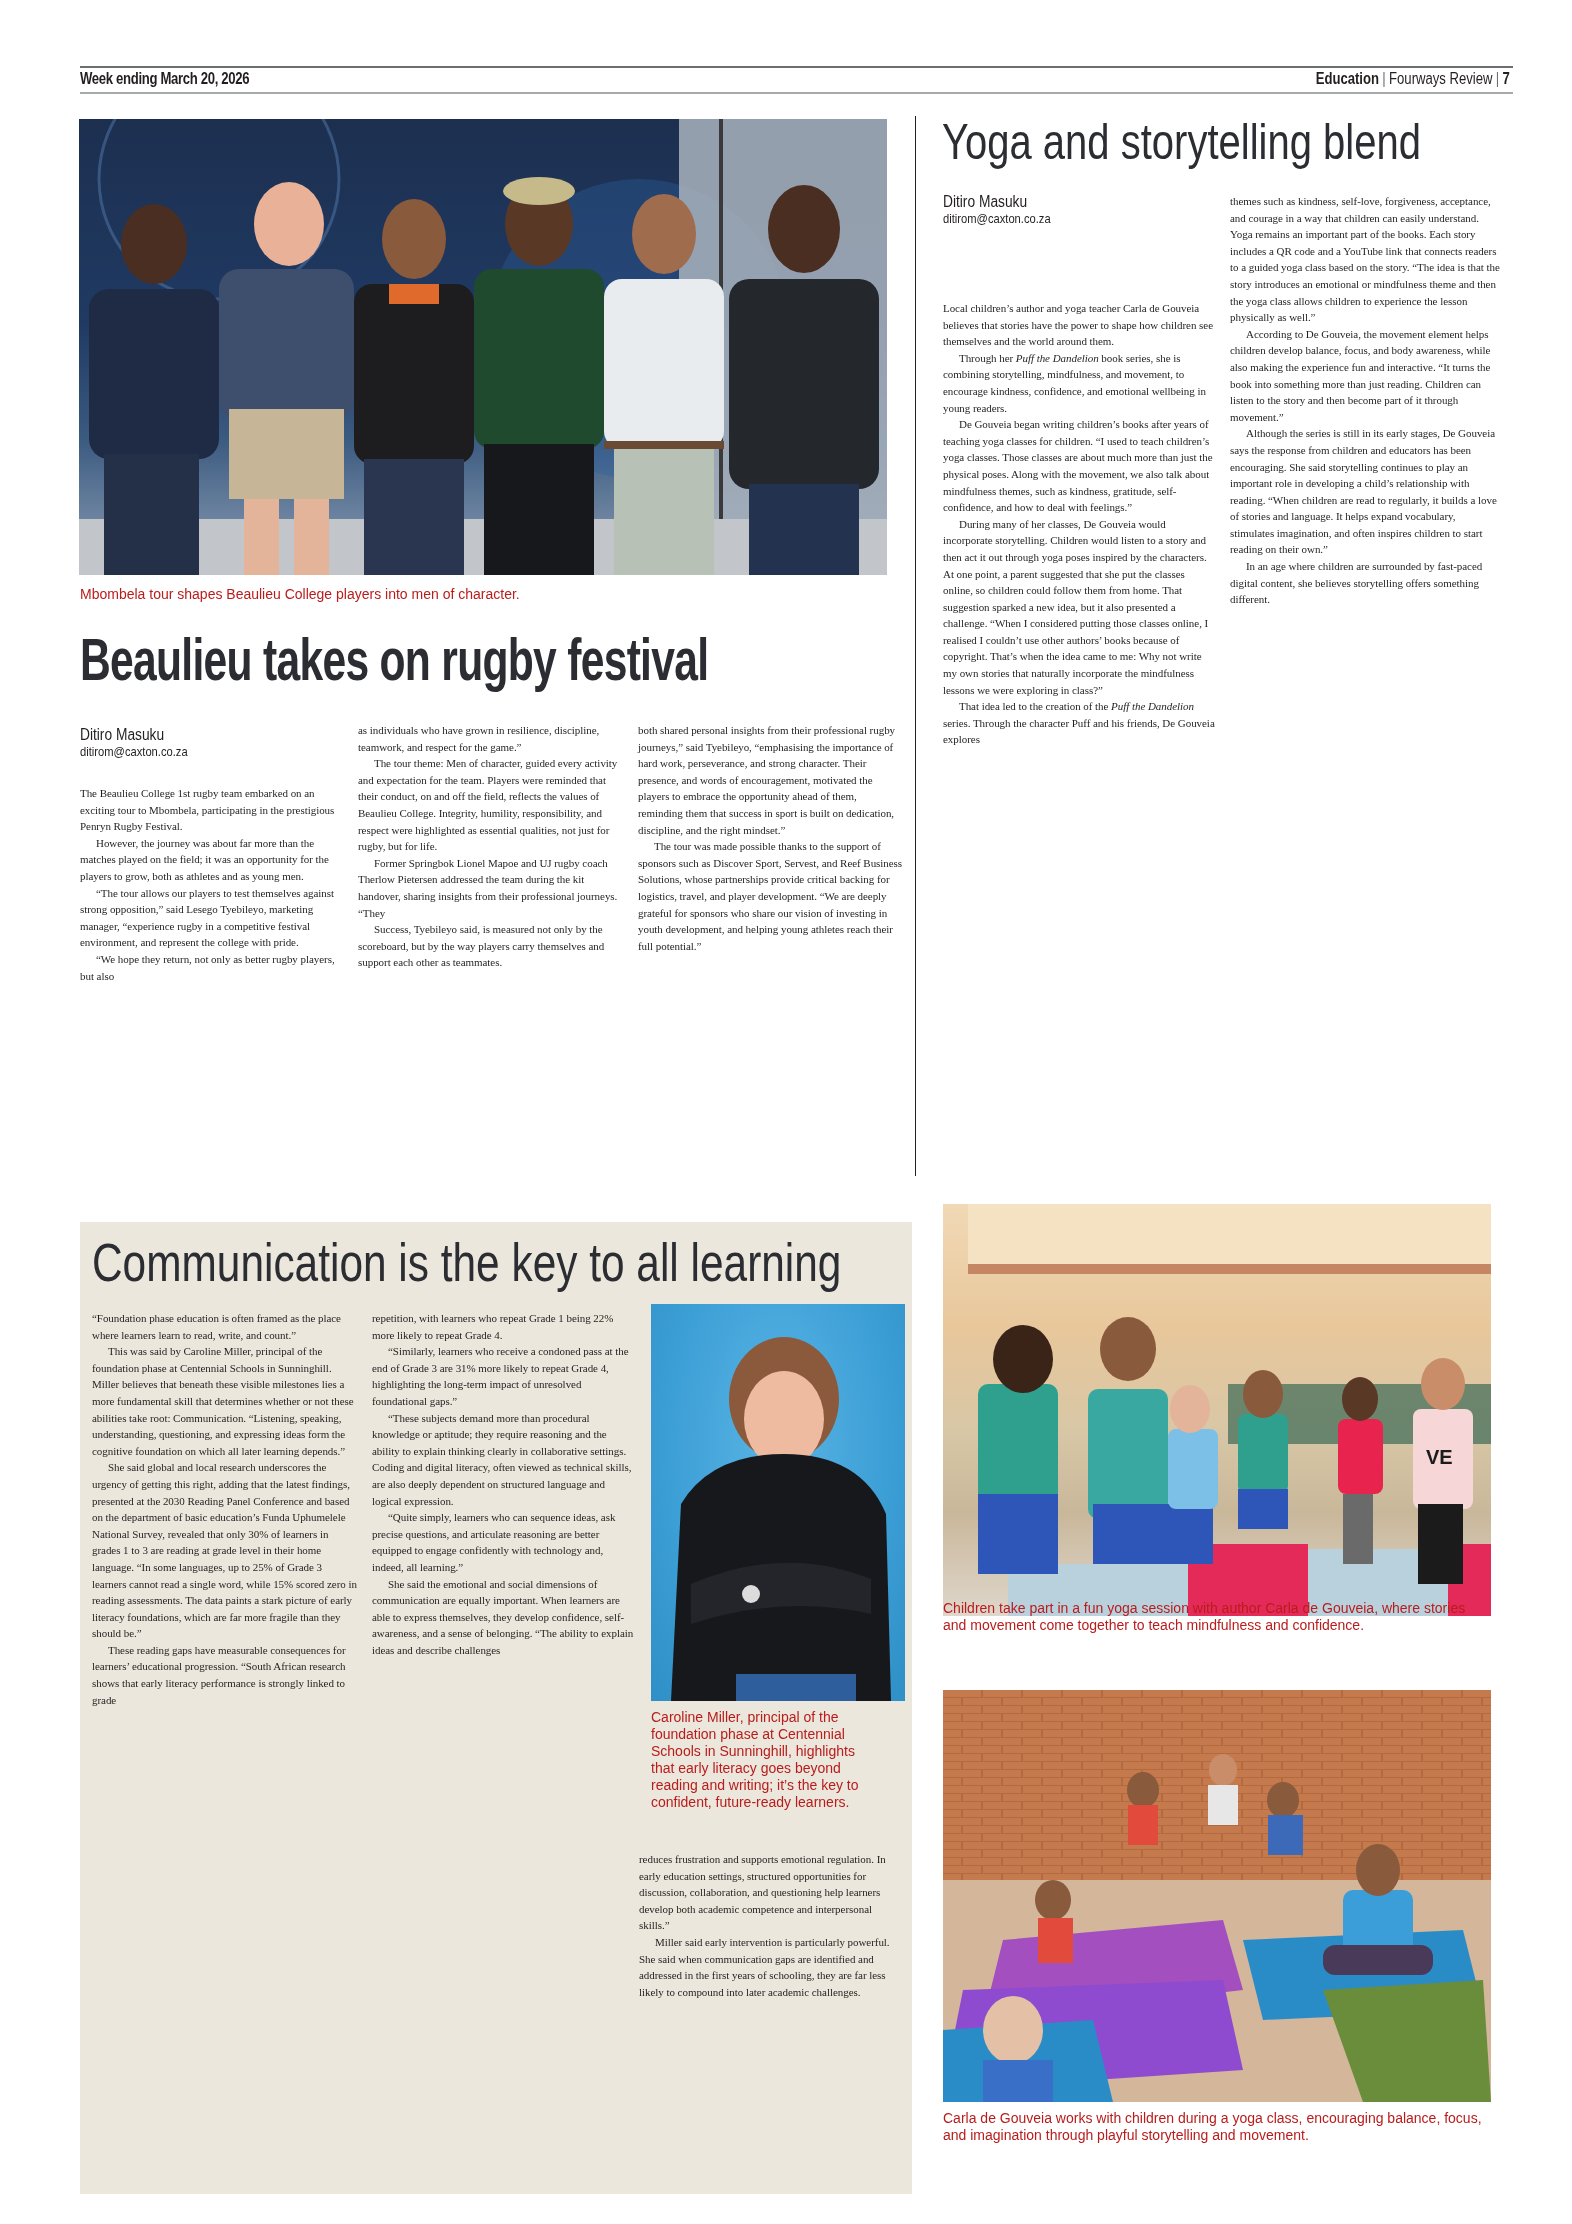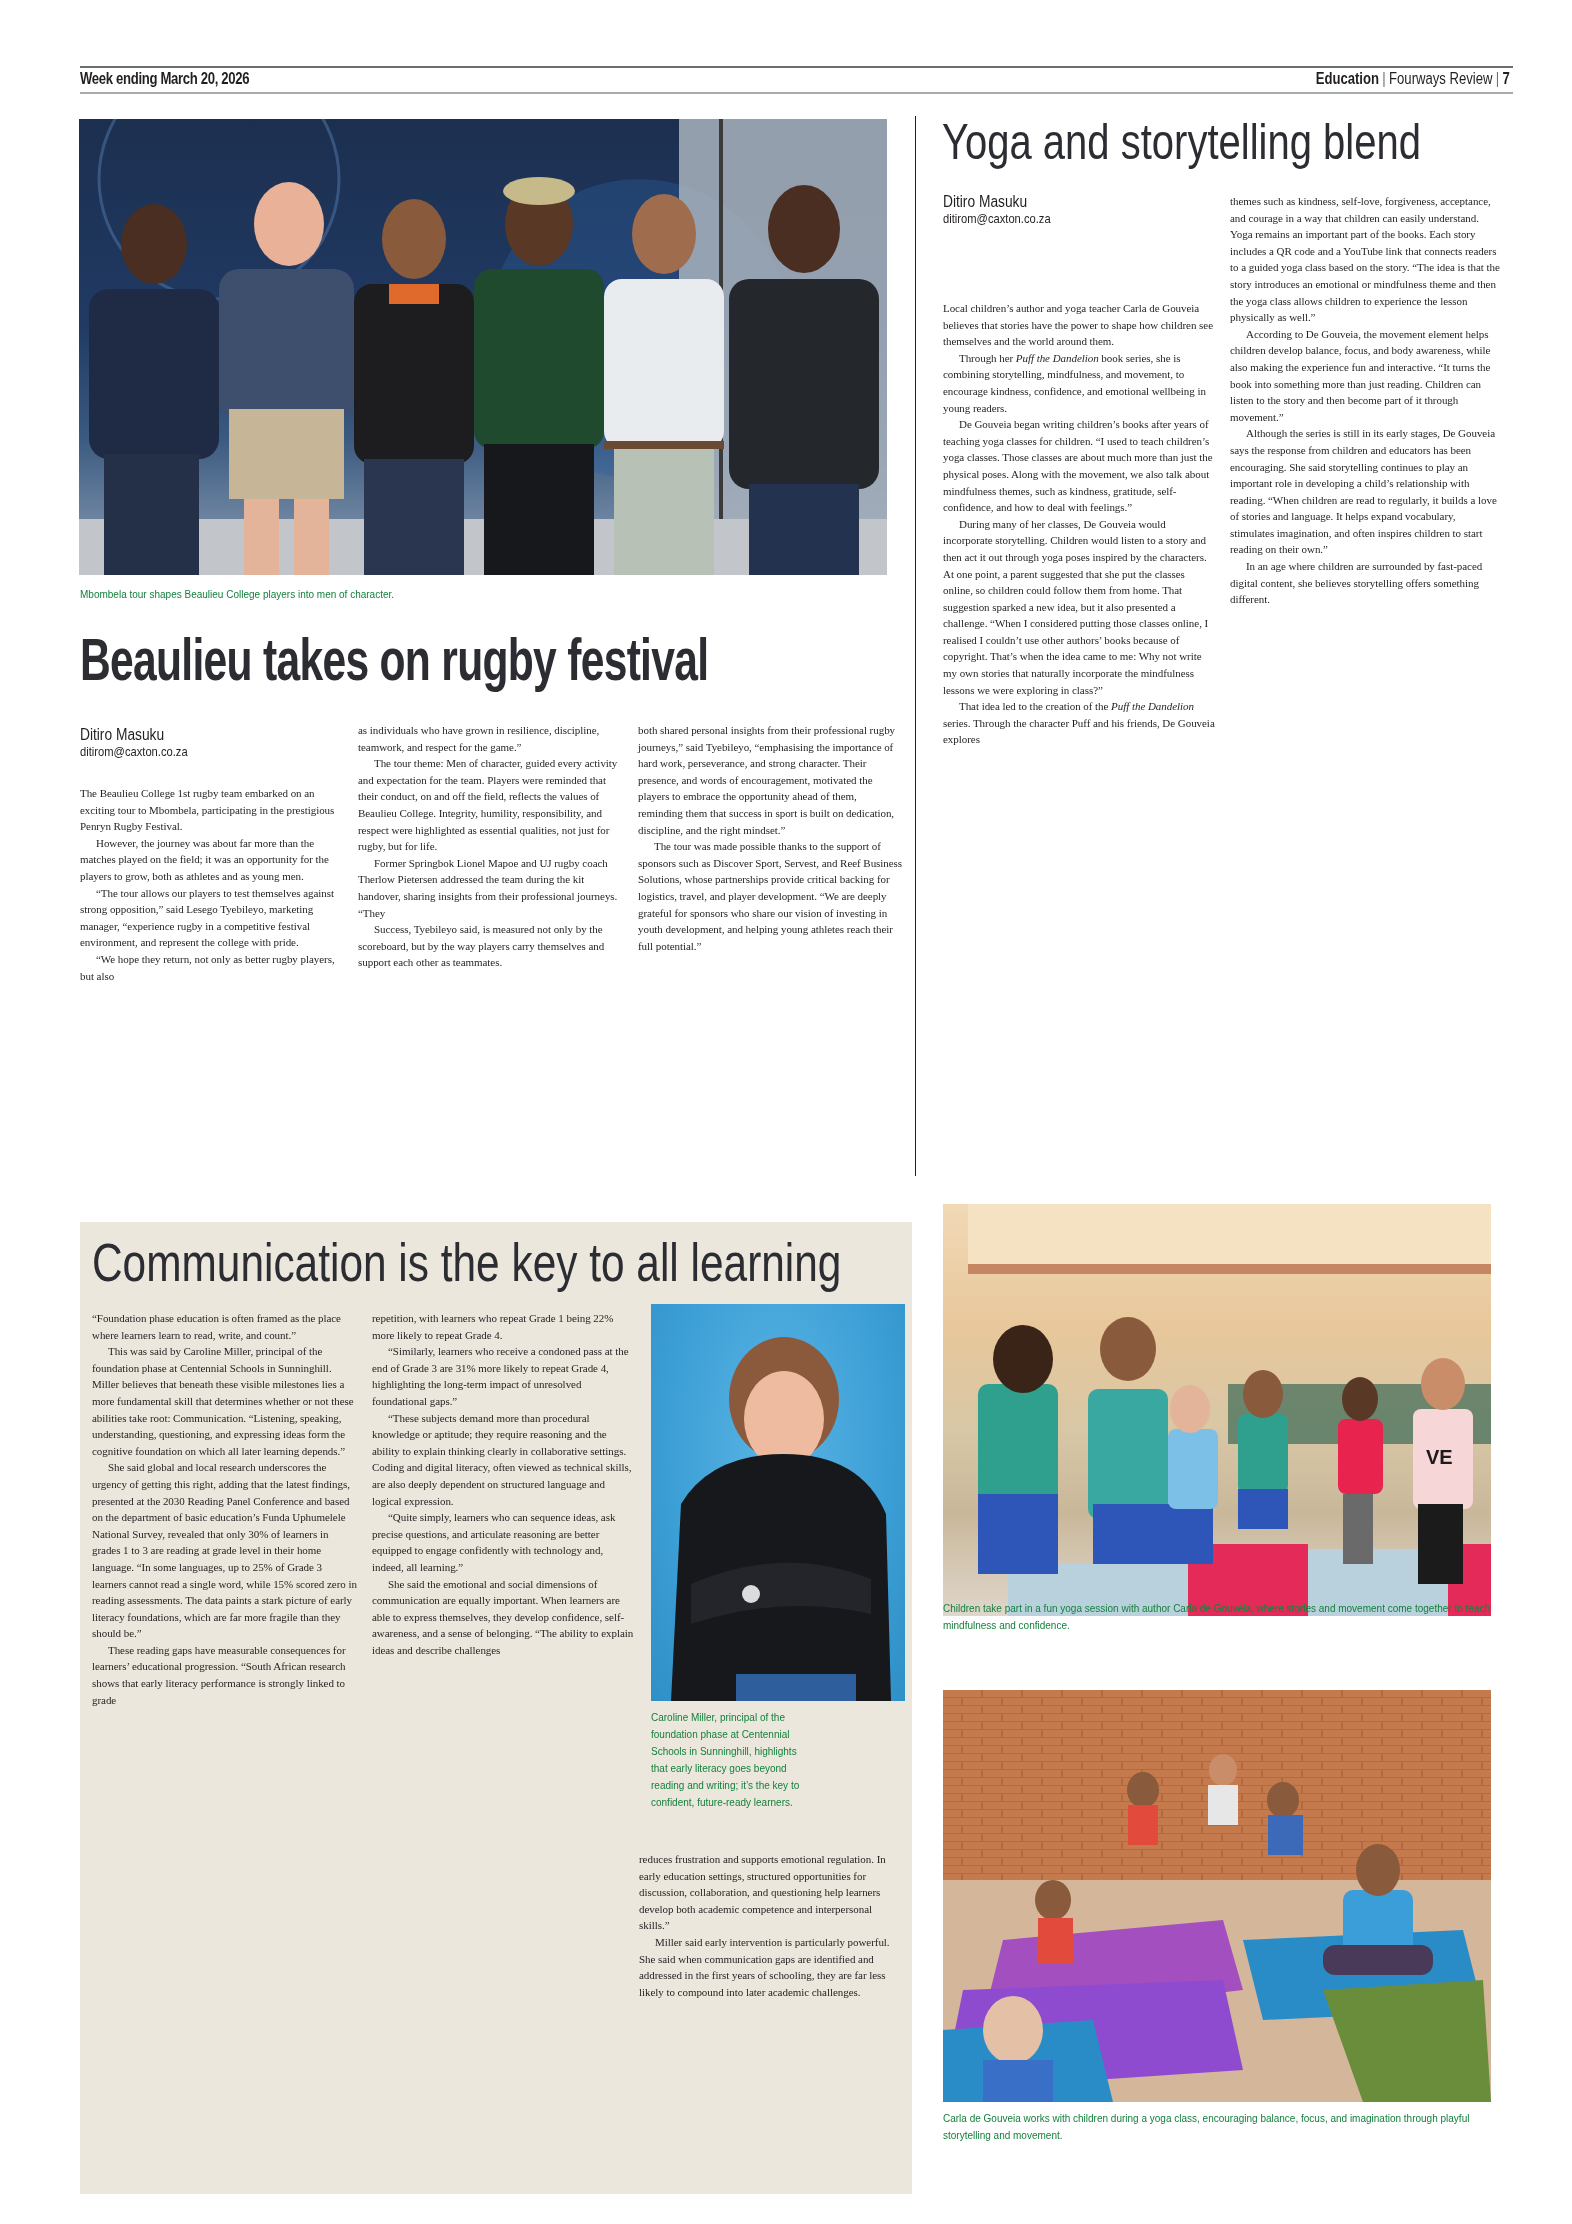--- a/index.html
+++ b/index.html
@@ -18,21 +18,21 @@
 
   
   .col { font-size: 11px; line-height: 16.6px; color: #231f20; letter-spacing: -0.05px; }
   .col p { text-indent: 16px; }
   .col p.noind { text-indent: 0; }
   .col i { font-style: italic; text-align: right; }
 
   .byline-name { font-family: "Liberation Sans", sans-serif; font-size: 16px; line-height: 19px; transform: scaleX(0.86); transform-origin: left center; white-space: nowrap; }
   .byline-mail { font-family: "Liberation Sans", sans-serif; font-size: 13px; line-height: 16px; transform: scaleX(0.86); transform-origin: left center; white-space: nowrap; }
 
-  .caption { font-family: "Liberation Sans", sans-serif; font-size: 10px; line-height: 17px; color: #15803d; }
+  .caption { font-family: "Liberation Sans", sans-serif; font-size: 14px; line-height: 17px; color: #b91c1c; }
 
   .headline-bold { font-family: "Liberation Sans", sans-serif; font-weight: bold; font-size: 60px; line-height: 70px; letter-spacing: -1px; transform: scaleX(0.71); transform-origin: left center; white-space: nowrap; color: #2b2d33; }
   .headline-light { font-family: "Liberation Sans", sans-serif; font-weight: normal; font-size: 50px; line-height: 60px; transform: scaleX(0.80); transform-origin: left center; white-space: nowrap; color: #2b2d33; }
 
   .vrule { background: #231f20; width: 1px; }
 
   
   .photo { overflow: hidden; }
   .rugby-photo { left: 79px; top: 119px; width: 808px; height: 456px; background: linear-gradient(180deg, #1c2f4f 0%, #203a63 45%, #3b5a80 70%, #8fa1b6 100%); }
   .feature-box { left: 80px; top: 1222px; width: 832px; height: 972px; background: #ebe7dc; }

